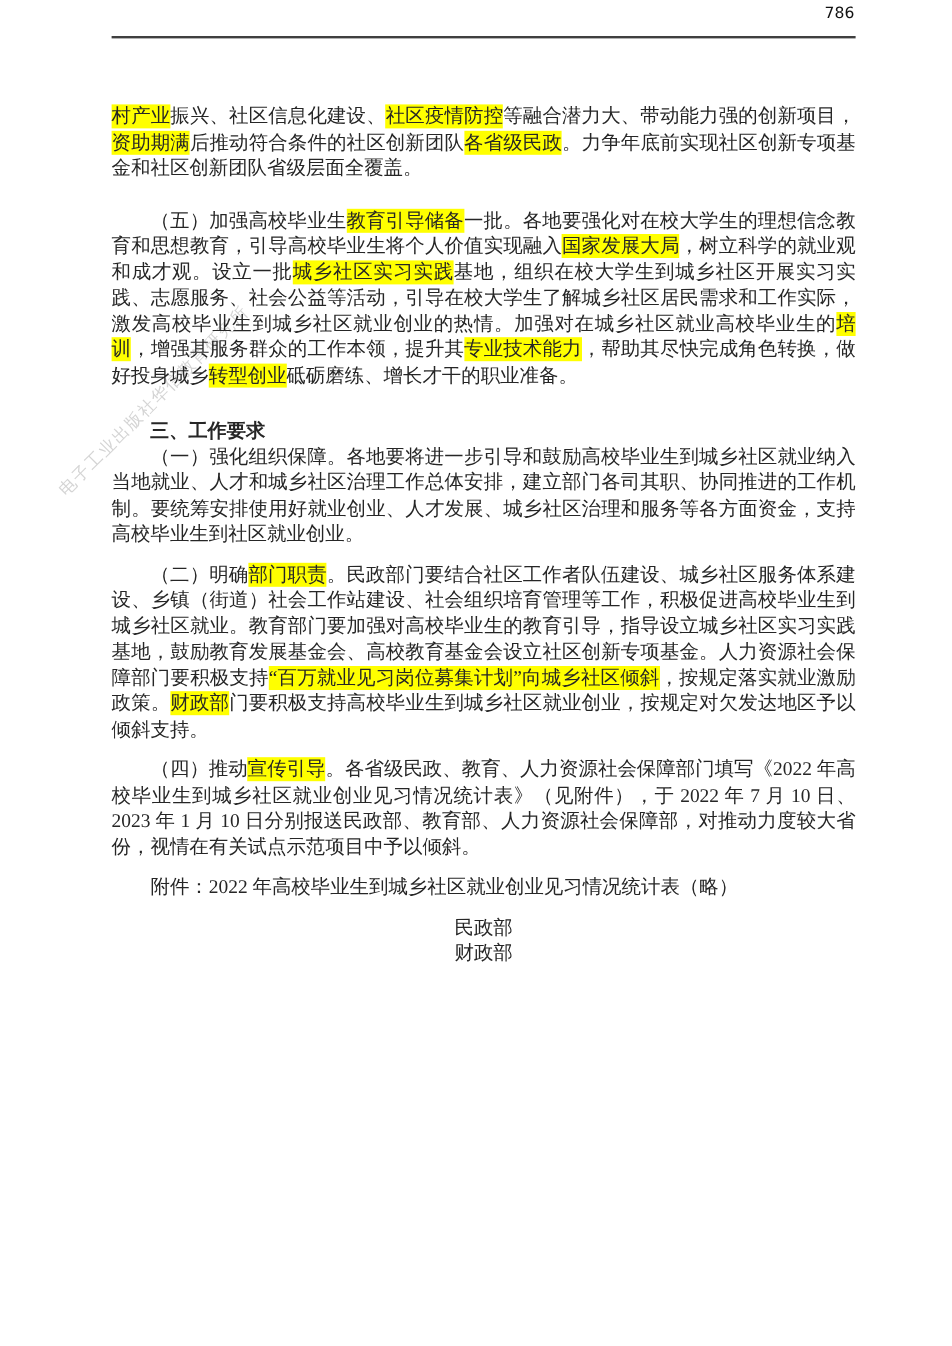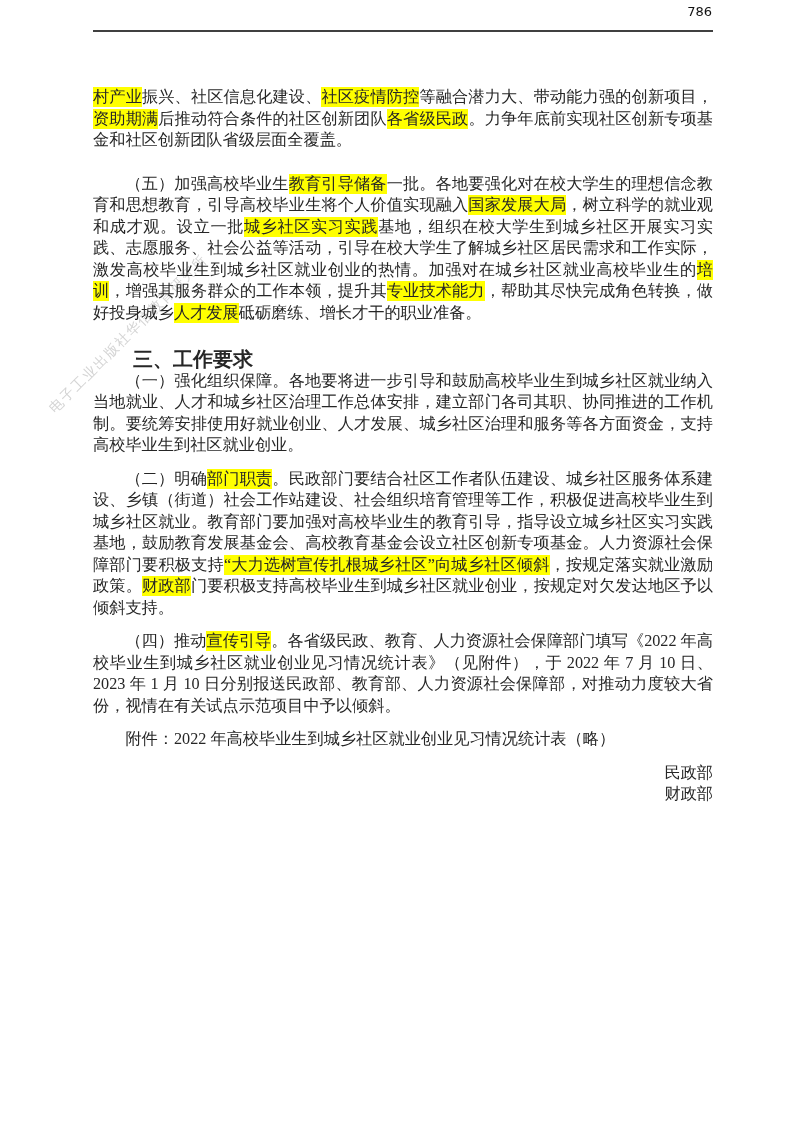--- a/index.html
+++ b/index.html
@@ -49,51 +49,51 @@
     width: 620px;
     font-size: 16.2px;
     line-height: 21.5px;
     text-align: justify;
     z-index: 1;
   }
   .doc-body p { margin: 0 0 12px 0; }
   .doc-body p.indent { text-indent: 2em; }
   .doc-body > p:first-child { margin-bottom: 22px; }
   .doc-body h2.heading {
-    font-size: 20px;
+    font-size: 16px;
     line-height: 21.5px;
     font-weight: 700;
     text-indent: 2em;
     margin: 25px 0 0 0;
   }
   mark {
     background: var(--hl, #ffff00);
     color: inherit;
     padding: 1px 0;
   }
   .signature {
     margin-top: 0;
-    text-align: right;
+    text-align: center;
     line-height: 21.5px;
   }
 </style>
 </head>
 <body>
 
 <div class="page">
   <div class="page-number">786</div>
   <div class="header-rule"></div>
   <div class="watermark wm-left">电子工业出版社华信教育研究所</div>
   <div class="watermark wm-right">电子工业出版社华信教育研究所</div>
   <main class="doc-body">
       <p class=""><mark>村产业</mark>振兴、社区信息化建设、<mark>社区疫情防控</mark>等融合潜力大、带动能力强的创新项目，<mark>资助期满</mark>后推动符合条件的社区创新团队<mark>各省级民政</mark>。力争年底前实现社区创新专项基金和社区创新团队省级层面全覆盖。</p>
-      <p class="indent">（五）加强高校毕业生<mark>教育引导储备</mark>一批。各地要强化对在校大学生的理想信念教育和思想教育，引导高校毕业生将个人价值实现融入<mark>国家发展大局</mark>，树立科学的就业观和成才观。设立一批<mark>城乡社区实习实践</mark>基地，组织在校大学生到城乡社区开展实习实践、志愿服务、社会公益等活动，引导在校大学生了解城乡社区居民需求和工作实际，激发高校毕业生到城乡社区就业创业的热情。加强对在城乡社区就业高校毕业生的<mark>培训</mark>，增强其服务群众的工作本领，提升其<mark>专业技术能力</mark>，帮助其尽快完成角色转换，做好投身城乡<mark>人才发展</mark>砥砺磨练、增长才干的职业准备。</p>
+      <p class="indent">（五）加强高校毕业生<mark>教育引导储备</mark>一批。各地要强化对在校大学生的理想信念教育和思想教育，引导高校毕业生将个人价值实现融入<mark>国家发展大局</mark>，树立科学的就业观和成才观。设立一批<mark>城乡社区实习实践</mark>基地，组织在校大学生到城乡社区开展实习实践、志愿服务、社会公益等活动，引导在校大学生了解城乡社区居民需求和工作实际，激发高校毕业生到城乡社区就业创业的热情。加强对在城乡社区就业高校毕业生的<mark>培训</mark>，增强其服务群众的工作本领，提升其<mark>专业技术能力</mark>，帮助其尽快完成角色转换，做好投身城乡<mark>转型创业</mark>砥砺磨练、增长才干的职业准备。</p>
       <h2 class="heading">三、工作要求</h2>
       <p class="indent">（一）强化组织保障。各地要将进一步引导和鼓励高校毕业生到城乡社区就业纳入当地就业、人才和城乡社区治理工作总体安排，建立部门各司其职、协同推进的工作机制。要统筹安排使用好就业创业、人才发展、城乡社区治理和服务等各方面资金，支持高校毕业生到社区就业创业。</p>
-      <p class="indent">（二）明确<mark>部门职责</mark>。民政部门要结合社区工作者队伍建设、城乡社区服务体系建设、乡镇（街道）社会工作站建设、社会组织培育管理等工作，积极促进高校毕业生到城乡社区就业。教育部门要加强对高校毕业生的教育引导，指导设立城乡社区实习实践基地，鼓励教育发展基金会、高校教育基金会设立社区创新专项基金。人力资源社会保障部门要积极支持<mark>“大力选树宣传扎根城乡社区”向城乡社区倾斜</mark>，按规定落实就业激励政策。<mark>财政部</mark>门要积极支持高校毕业生到城乡社区就业创业，按规定对欠发达地区予以倾斜支持。</p>
+      <p class="indent">（二）明确<mark>部门职责</mark>。民政部门要结合社区工作者队伍建设、城乡社区服务体系建设、乡镇（街道）社会工作站建设、社会组织培育管理等工作，积极促进高校毕业生到城乡社区就业。教育部门要加强对高校毕业生的教育引导，指导设立城乡社区实习实践基地，鼓励教育发展基金会、高校教育基金会设立社区创新专项基金。人力资源社会保障部门要积极支持<mark>“百万就业见习岗位募集计划”向城乡社区倾斜</mark>，按规定落实就业激励政策。<mark>财政部</mark>门要积极支持高校毕业生到城乡社区就业创业，按规定对欠发达地区予以倾斜支持。</p>
       <p class="indent">（四）推动<mark>宣传引导</mark>。各省级民政、教育、人力资源社会保障部门填写《2022 年高校毕业生到城乡社区就业创业见习情况统计表》（见附件），于 2022 年 7 月 10 日、2023 年 1 月 10 日分别报送民政部、教育部、人力资源社会保障部，对推动力度较大省份，视情在有关试点示范项目中予以倾斜。</p>
       <p class="indent">附件：2022 年高校毕业生到城乡社区就业创业见习情况统计表（略）</p>
       <div class="signature">
         <div>民政部</div>
         <div>财政部</div>
       </div>
     </main>
 </div>
 
 </body></html>

